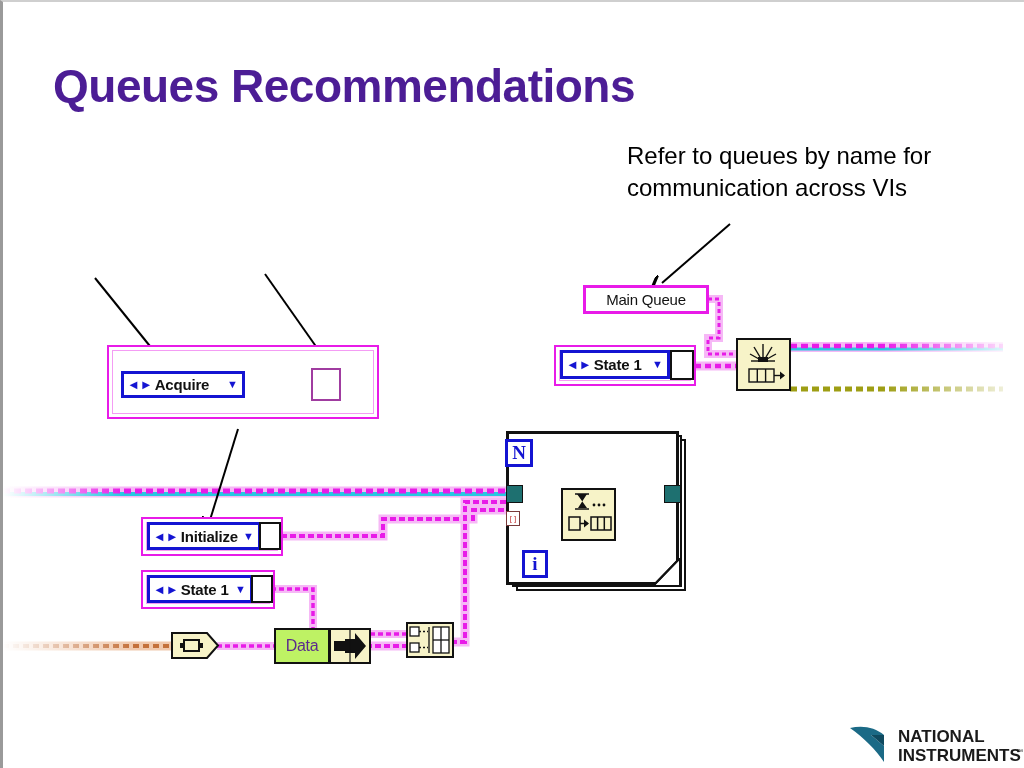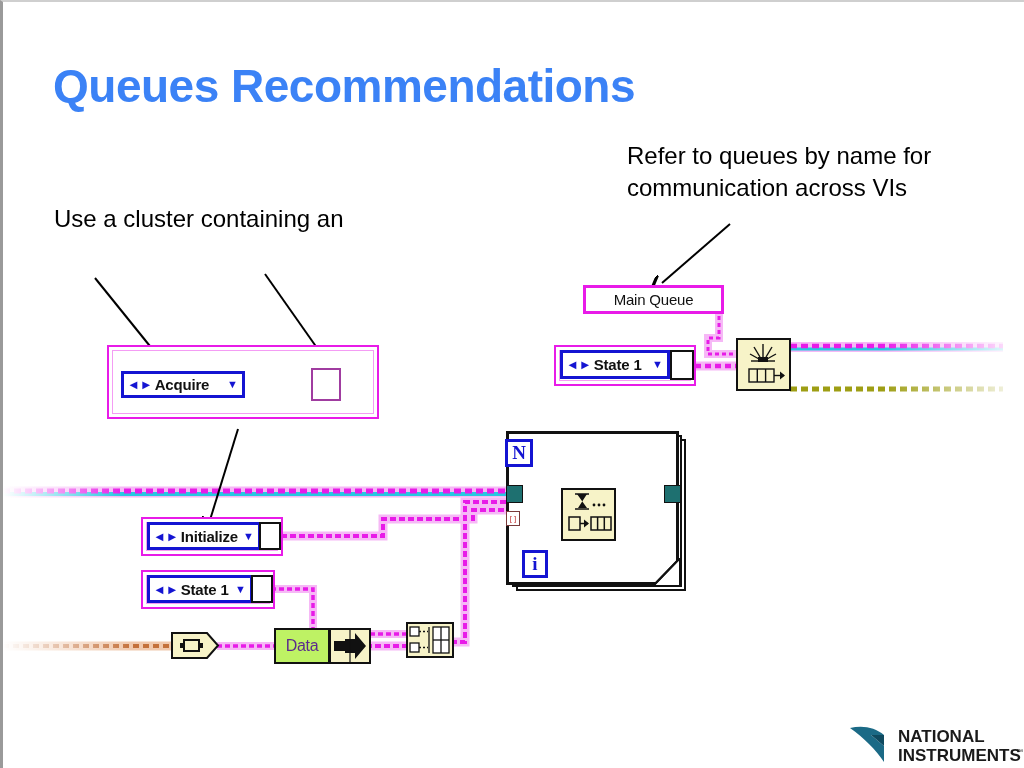--- a/index.html
+++ b/index.html
@@ -17,21 +17,21 @@
     border-left:3px solid #9a9a9a;
     border-top:2px solid #cfcfcf;
     box-sizing:border-box;
     overflow:hidden;
   }
 
   
   .title{
     position:absolute;left:50px;top:57px;
     font-size:46px;font-weight:bold;
-    color:#3b82f6;
+    color:#4c1d95;
     letter-spacing:-0.5px;
     white-space:nowrap;
   }
 
   
   .annot{
     position:absolute;
     font-size:24px;
     color:#000000;
     line-height:1.32;
@@ -153,21 +153,20 @@
 <div id="slide">
 
   <div class="title">Queues Recommendations</div>
 
   <div class="annot annot-right">
     <div>Refer to queues by name for</div>
     <div>communication across VIs</div>
   </div>
 
   <div class="annot annot-left">
-    <div>Use a cluster containing an</div>
   </div>
 
   <svg class="overlay" viewBox="0 0 1024 768">
     <defs>
 
       <linearGradient id="fadeL" x1="0" y1="0" x2="1" y2="0">
         <stop offset="0%" stop-color="#ffffff" stop-opacity="1"></stop>
         <stop offset="100%" stop-color="#ffffff" stop-opacity="0"></stop>
       </linearGradient>
       <linearGradient id="fadeR" x1="0" y1="0" x2="1" y2="0">
@@ -262,21 +261,21 @@
   <div class="cluster" style="left:104px;top:343px;width:272px;height:74px;">
     <div class="cluster-inner"></div>
   </div>
   <div class="enum" style="left:118px;top:369px;width:124px;height:27px;">
     <span class="lr">◄►</span>
     <span class="etext">Acquire</span>
     <span class="dn">▼</span>
   </div>
   <div class="variant-box" style="left:308px;top:366px;width:30px;height:33px;"></div>
 
-  <div class="strconst" style="left:580px;top:283px;width:141px;height:29px;">
+  <div class="strconst" style="left:580px;top:283px;width:126px;height:29px;">
     <span>Main Queue</span>
   </div>
 
   <div class="cluster" style="left:551px;top:343px;width:142px;height:41px;">
     <div class="cluster-inner"></div>
   </div>
   <div class="enum" style="left:557px;top:348px;width:110px;height:29px;">
     <span class="lr">◄►</span>
     <span class="etext">State 1</span>
     <span class="dn">▼</span>

